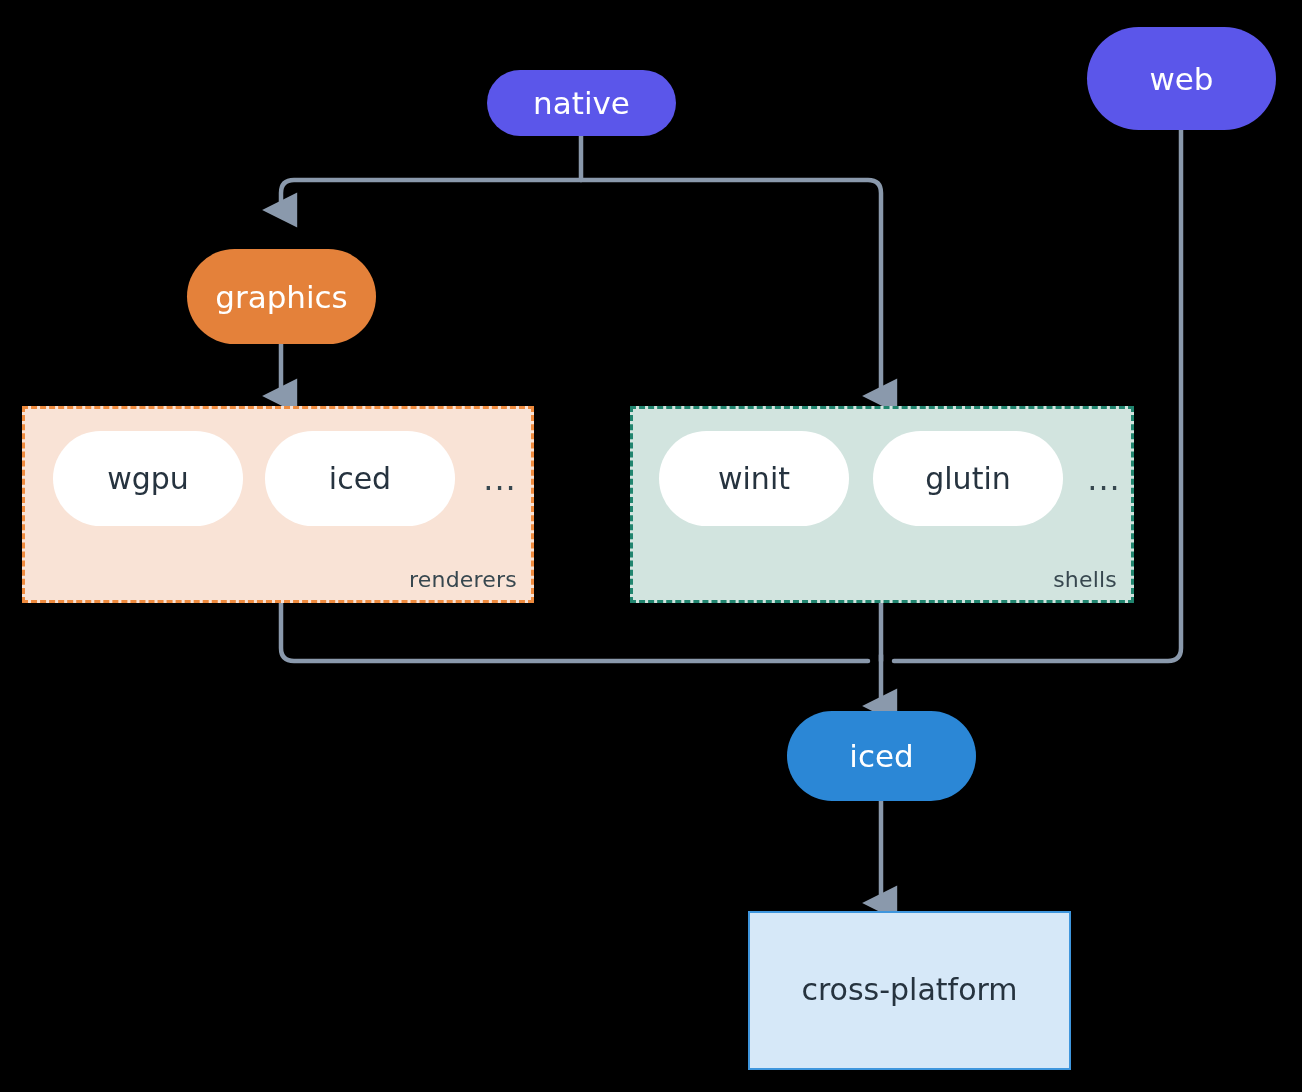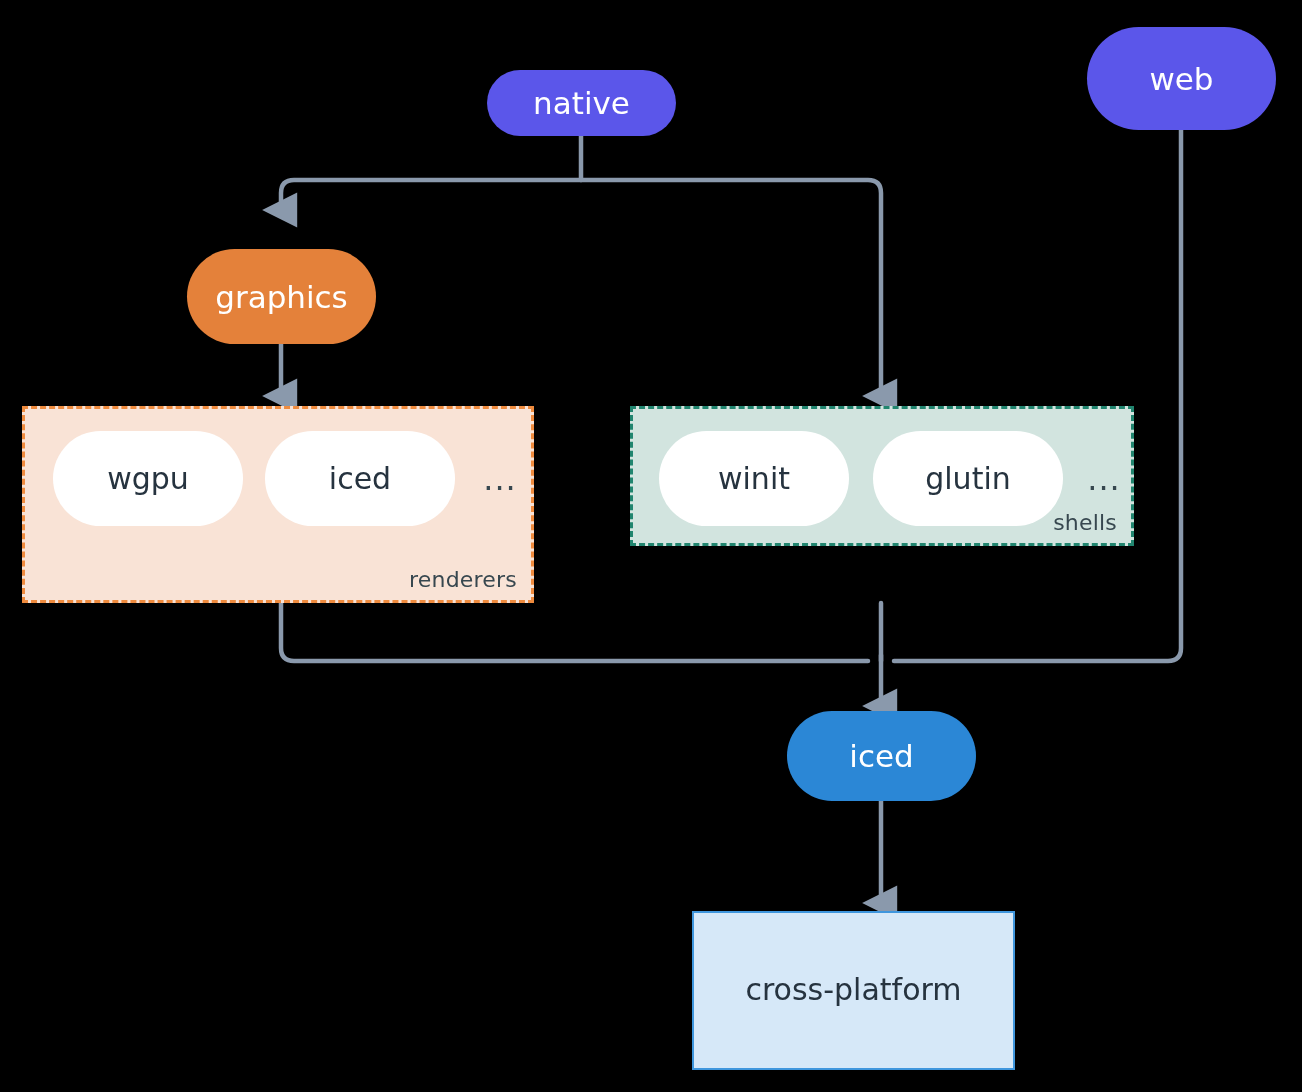--- a/index.html
+++ b/index.html
@@ -155,32 +155,32 @@
     <div class="chip" style="left:28px; top:22px; width:190px; height:95px;">
       <span>wgpu</span>
     </div>
     <div class="chip" style="left:240px; top:22px; width:190px; height:95px;">
       <span>iced</span>
     </div>
     <div class="ellipsis" style="left:450px; top:22px; width:50px; height:95px;">...</div>
     <div class="group-label">renderers</div>
   </div>
 
-  <div class="group group-shells" style="left:630px; top:406px; width:504px; height:140px;padding-left:40px;">
+  <div class="group group-shells" style="left:630px; top:406px; width:504px; height:197px;padding-left:40px;">
     <div class="chip" style="left:26px; top:22px; width:190px; height:95px;">
       <span>winit</span>
     </div>
     <div class="chip" style="left:240px; top:22px; width:190px; height:95px;">
       <span>glutin</span>
     </div>
     <div class="ellipsis" style="left:446px; top:22px; width:50px; height:95px;">...</div>
     <div class="group-label">shells</div>
   </div>
 
   <div class="node pill node-iced" style="left:787px; top:711px; width:189px; height:90px;text-align:center;">
     <span>iced</span>
   </div>
 
-  <div class="node node-app" style="left:692px; top:911px; width:323px; height:159px; flex-direction:column;gap:16px;">
+  <div class="node node-app" style="left:748px; top:911px; width:323px; height:159px; flex-direction:column;gap:16px;">
     <span>cross-platform</span>
   </div>
 
 </div>
 
 </body></html>

